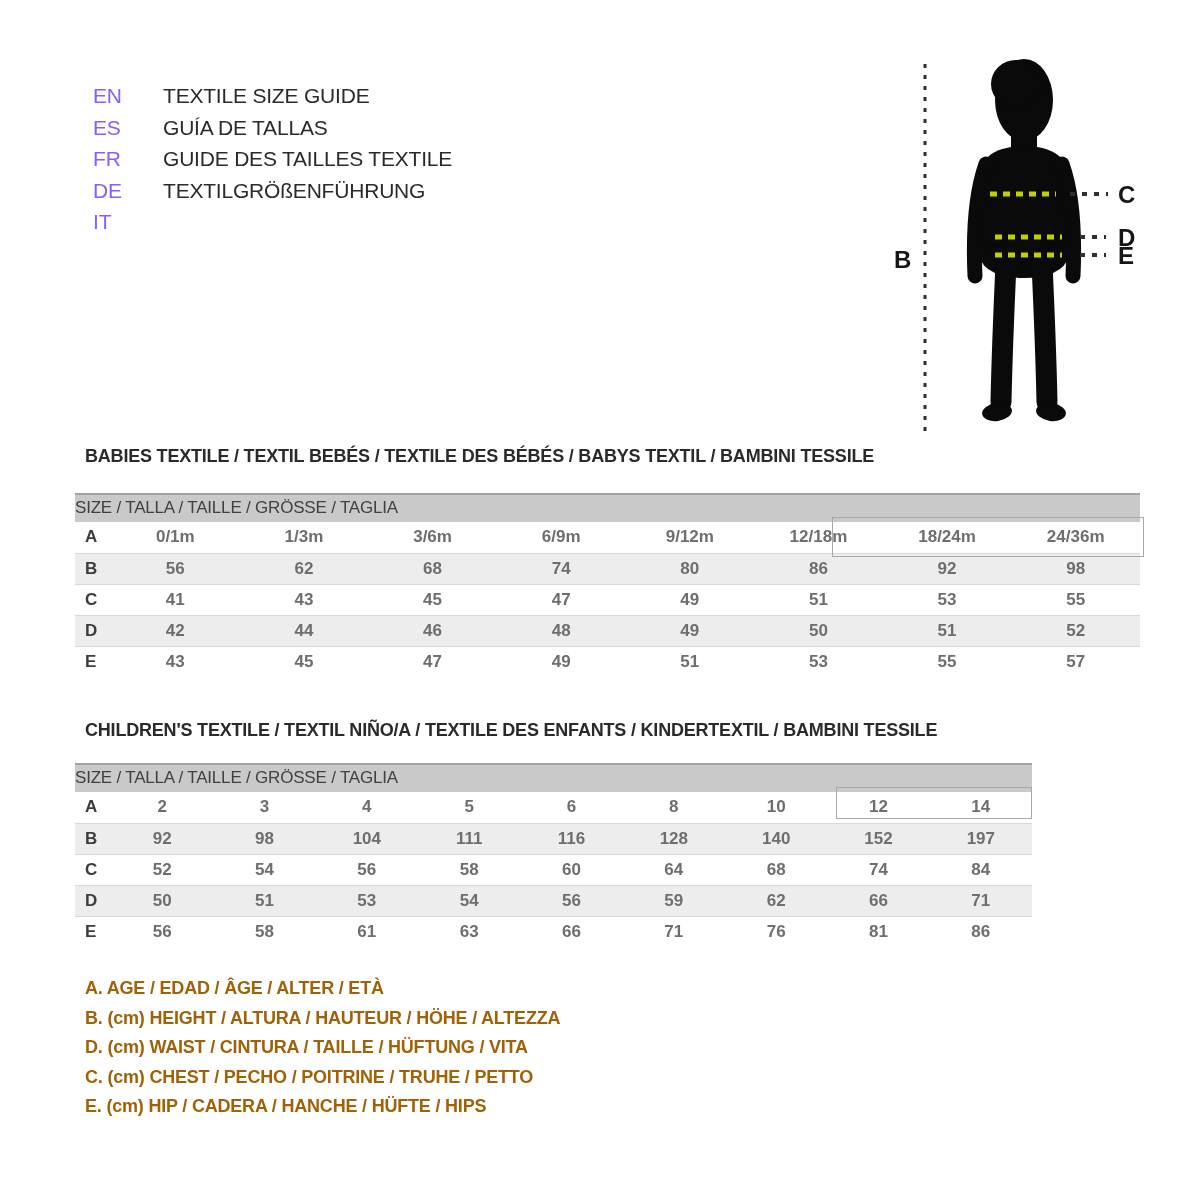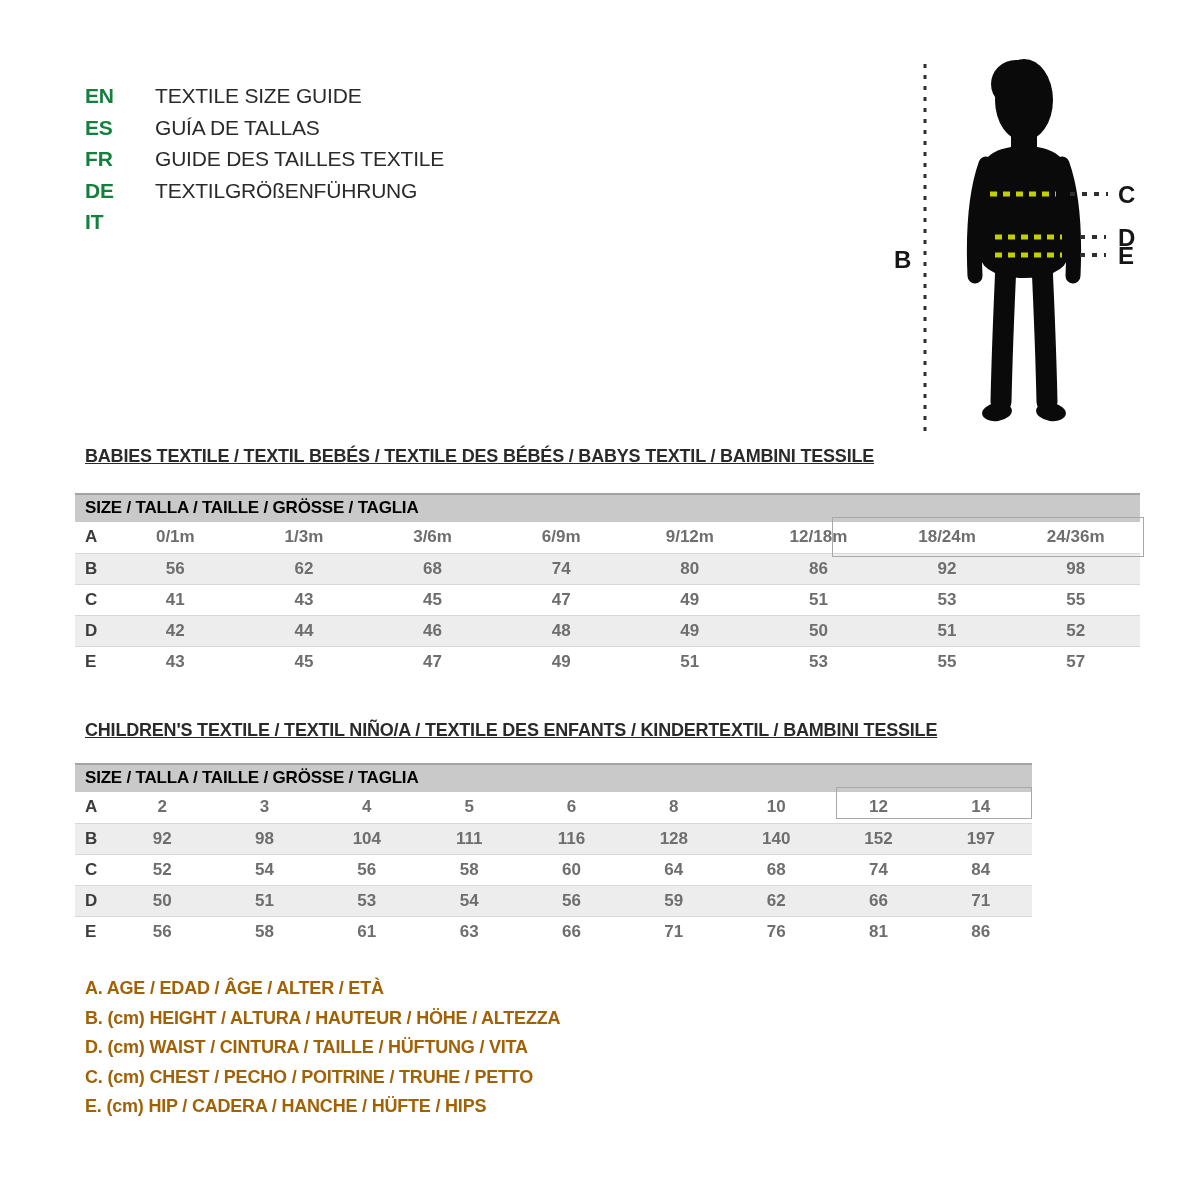--- a/index.html
+++ b/index.html
@@ -4,43 +4,43 @@
 <style>
   html,body{margin:0;padding:0;background:#fff;}
   .canvas{
     position:relative;width:1200px;height:1200px;background:#fff;overflow:hidden;
     font-family:"Liberation Sans","DejaVu Sans",sans-serif;
     -webkit-font-smoothing:antialiased;
   }
   
   .langs{position:absolute;left:85px;top:80px;}
   .lang-row{display:flex;height:31.6px;line-height:31.6px;}
-  .lang-code{width:70px;font-size:21px;font-weight:700;color:#15803d;letter-spacing:-0.2px;}
+  .lang-code{width:70px;font-size:21px;font-weight:400;color:#8b5cf6;letter-spacing:-0.2px;margin-left:8px;}
   .lang-label{font-size:21px;font-weight:400;color:#2a2a2a;letter-spacing:-0.2px;white-space:nowrap;}
   
   .figure{position:absolute;left:880px;top:52px;}
   .figure text{font-family:"Liberation Sans","DejaVu Sans",sans-serif;font-weight:700;fill:#161616;}
   .dash-accent{stroke:var(--accent,#c3d000);}
   .sil{fill:var(--silhouette,#0a0a0a);}
   .sil-stroke{stroke:var(--silhouette,#0a0a0a);fill:none;stroke-linecap:round;}
   
   .section-title{
     position:absolute;left:85px;font-size:18px;font-weight:700;color:#2a2a2a;
-    letter-spacing:-0.2px;white-space:nowrap;text-decoration:underline;
+    letter-spacing:-0.2px;white-space:nowrap;
   }
   .babies-title{top:446px;}
   .children-title{top:720px;}
   
   .sgtable{position:absolute;left:75px;}
   .babies-table{top:493px;width:1065px;}
   .children-table{top:763px;width:957px;}
   .thead{
     box-sizing:border-box;height:29px;line-height:26px;background:var(--band,#c9c9c9);
-    border-top:2px solid #a3a3a3;padding-left:10px;
-    font-size:17px;font-weight:700;color:#000000;letter-spacing:-0.2px;
+    border-top:2px solid #a3a3a3;
+    font-size:17px;font-weight:400;color:#404040;letter-spacing:-0.2px;
   }
   .trow{display:grid;box-sizing:border-box;height:31px;line-height:30px;}
   .babies-table .trow{grid-template-columns:36px repeat(8,1fr);}
   .children-table .trow{grid-template-columns:36px repeat(9,1fr);}
   .trow + .trow{border-top:1px solid #d8d8d8;}
   .trow.shaded{background:var(--shade,#ededed);}
   .cell{font-size:17px;font-weight:700;color:#6e6e6e;text-align:center;overflow:hidden;}
   .cell.label{text-align:left;padding-left:10px;color:#3c3c3c;}
   
   .hl-box{position:absolute;border:1px solid #a8a8a8;background:transparent;}

